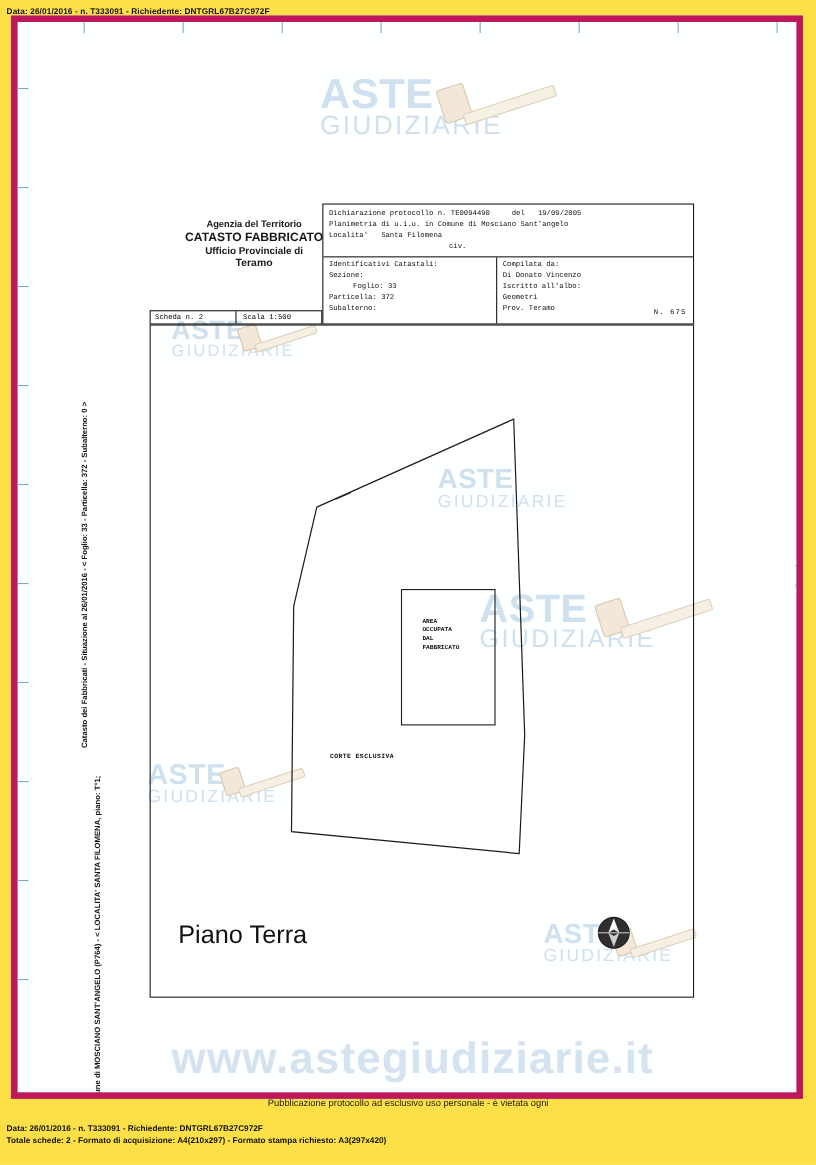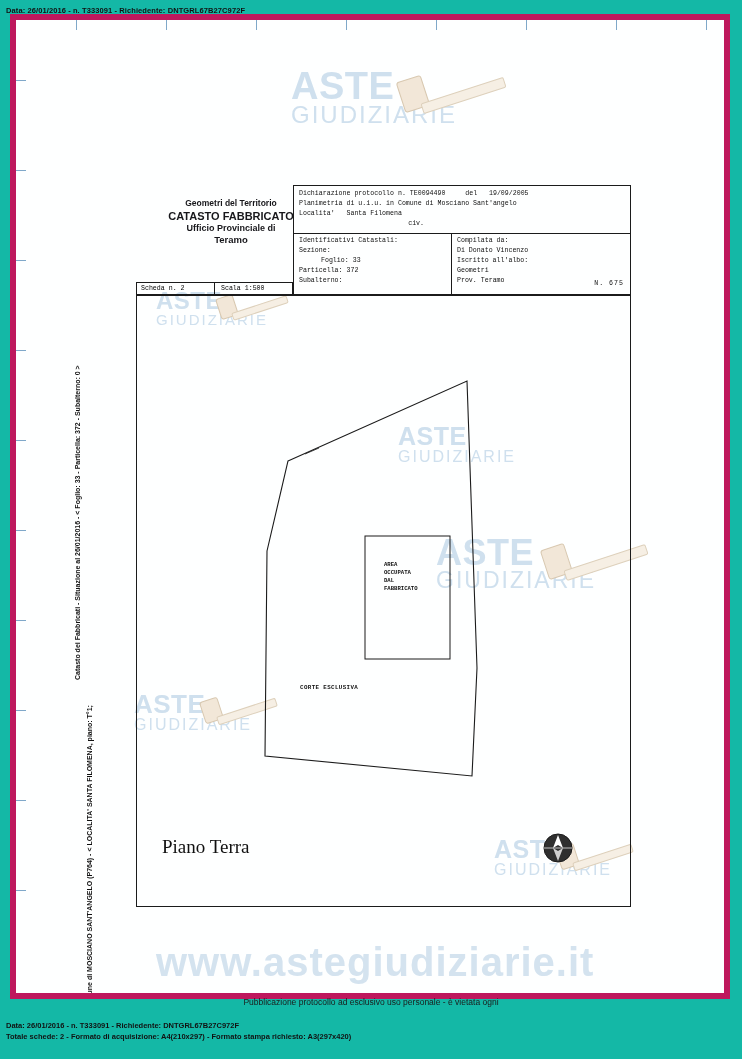--- a/index.html
+++ b/index.html
@@ -11,21 +11,21 @@
     width: 742px;
     height: 1059px;
     position: relative;
     font-family: "Liberation Sans", sans-serif;
     overflow: hidden;
   }
   .page {
     position: absolute;
     left: 0; top: 0;
     width: 742px; height: 1059px;
-    background: #14b8a6;
+    background: #fde047;
   }
 
   
   .top-strip {
     position: absolute;
     left: 6px; top: 6px;
     width: 730px;
     font-size: 7.5px;
     color: #111;
     font-weight: bold;
@@ -182,23 +182,23 @@
     width: 495px; height: 612px;
     border: 1px solid #1b1b1b;
     box-sizing: border-box;
     background: transparent;
   }
   .plan-svg { position: absolute; left: 0; top: 0; }
 
   .plan-title {
     position: absolute;
     left: 25px; top: 540px;
-    font-size: 19px;
-    color: #111;
-    font-family: Liberation Serif, serif;
+    font-size: 23px;
+    color: #111;
+    font-family: Liberation Sans, sans-serif;
   }
 
   .lbl-area {
     position: absolute;
     left: 247px; top: 265px;
     font-size: 5.6px;
     font-family: "Liberation Mono", monospace;
     color: #111;
     line-height: 1.45;
     font-weight: bold;
@@ -352,21 +352,21 @@
       <span class="l2" style="font-size:16px;">GIUDIZIARIE</span>
     </div>
     <div class="gavel" style="left:538px;top:818px;width:86px;height:34px;">
       <div class="head" style="left:4px;top:7px;width:17px;height:21px;transform:rotate(-18deg);"></div>
       <div class="handle" style="left:18px;top:15px;width:60px;height:7px;transform:rotate(-18deg);"></div>
     </div>
 
     <div class="wm-url">www.astegiudiziarie.it</div>
 
     <div class="agency">
-      <div class="a1">Geometri del Territorio</div>
+      <div class="a1">Agenzia del Territorio</div>
       <div class="a2">CATASTO FABBRICATO</div>
       <div class="a3">Ufficio Provinciale di</div>
       <div class="a4">Teramo</div>
     </div>
 
     <div class="datatable">
       <div class="dt-row1">
         <div>
           <span>Dichiarazione protocollo n.</span>
           <span>TE0094490</span>

